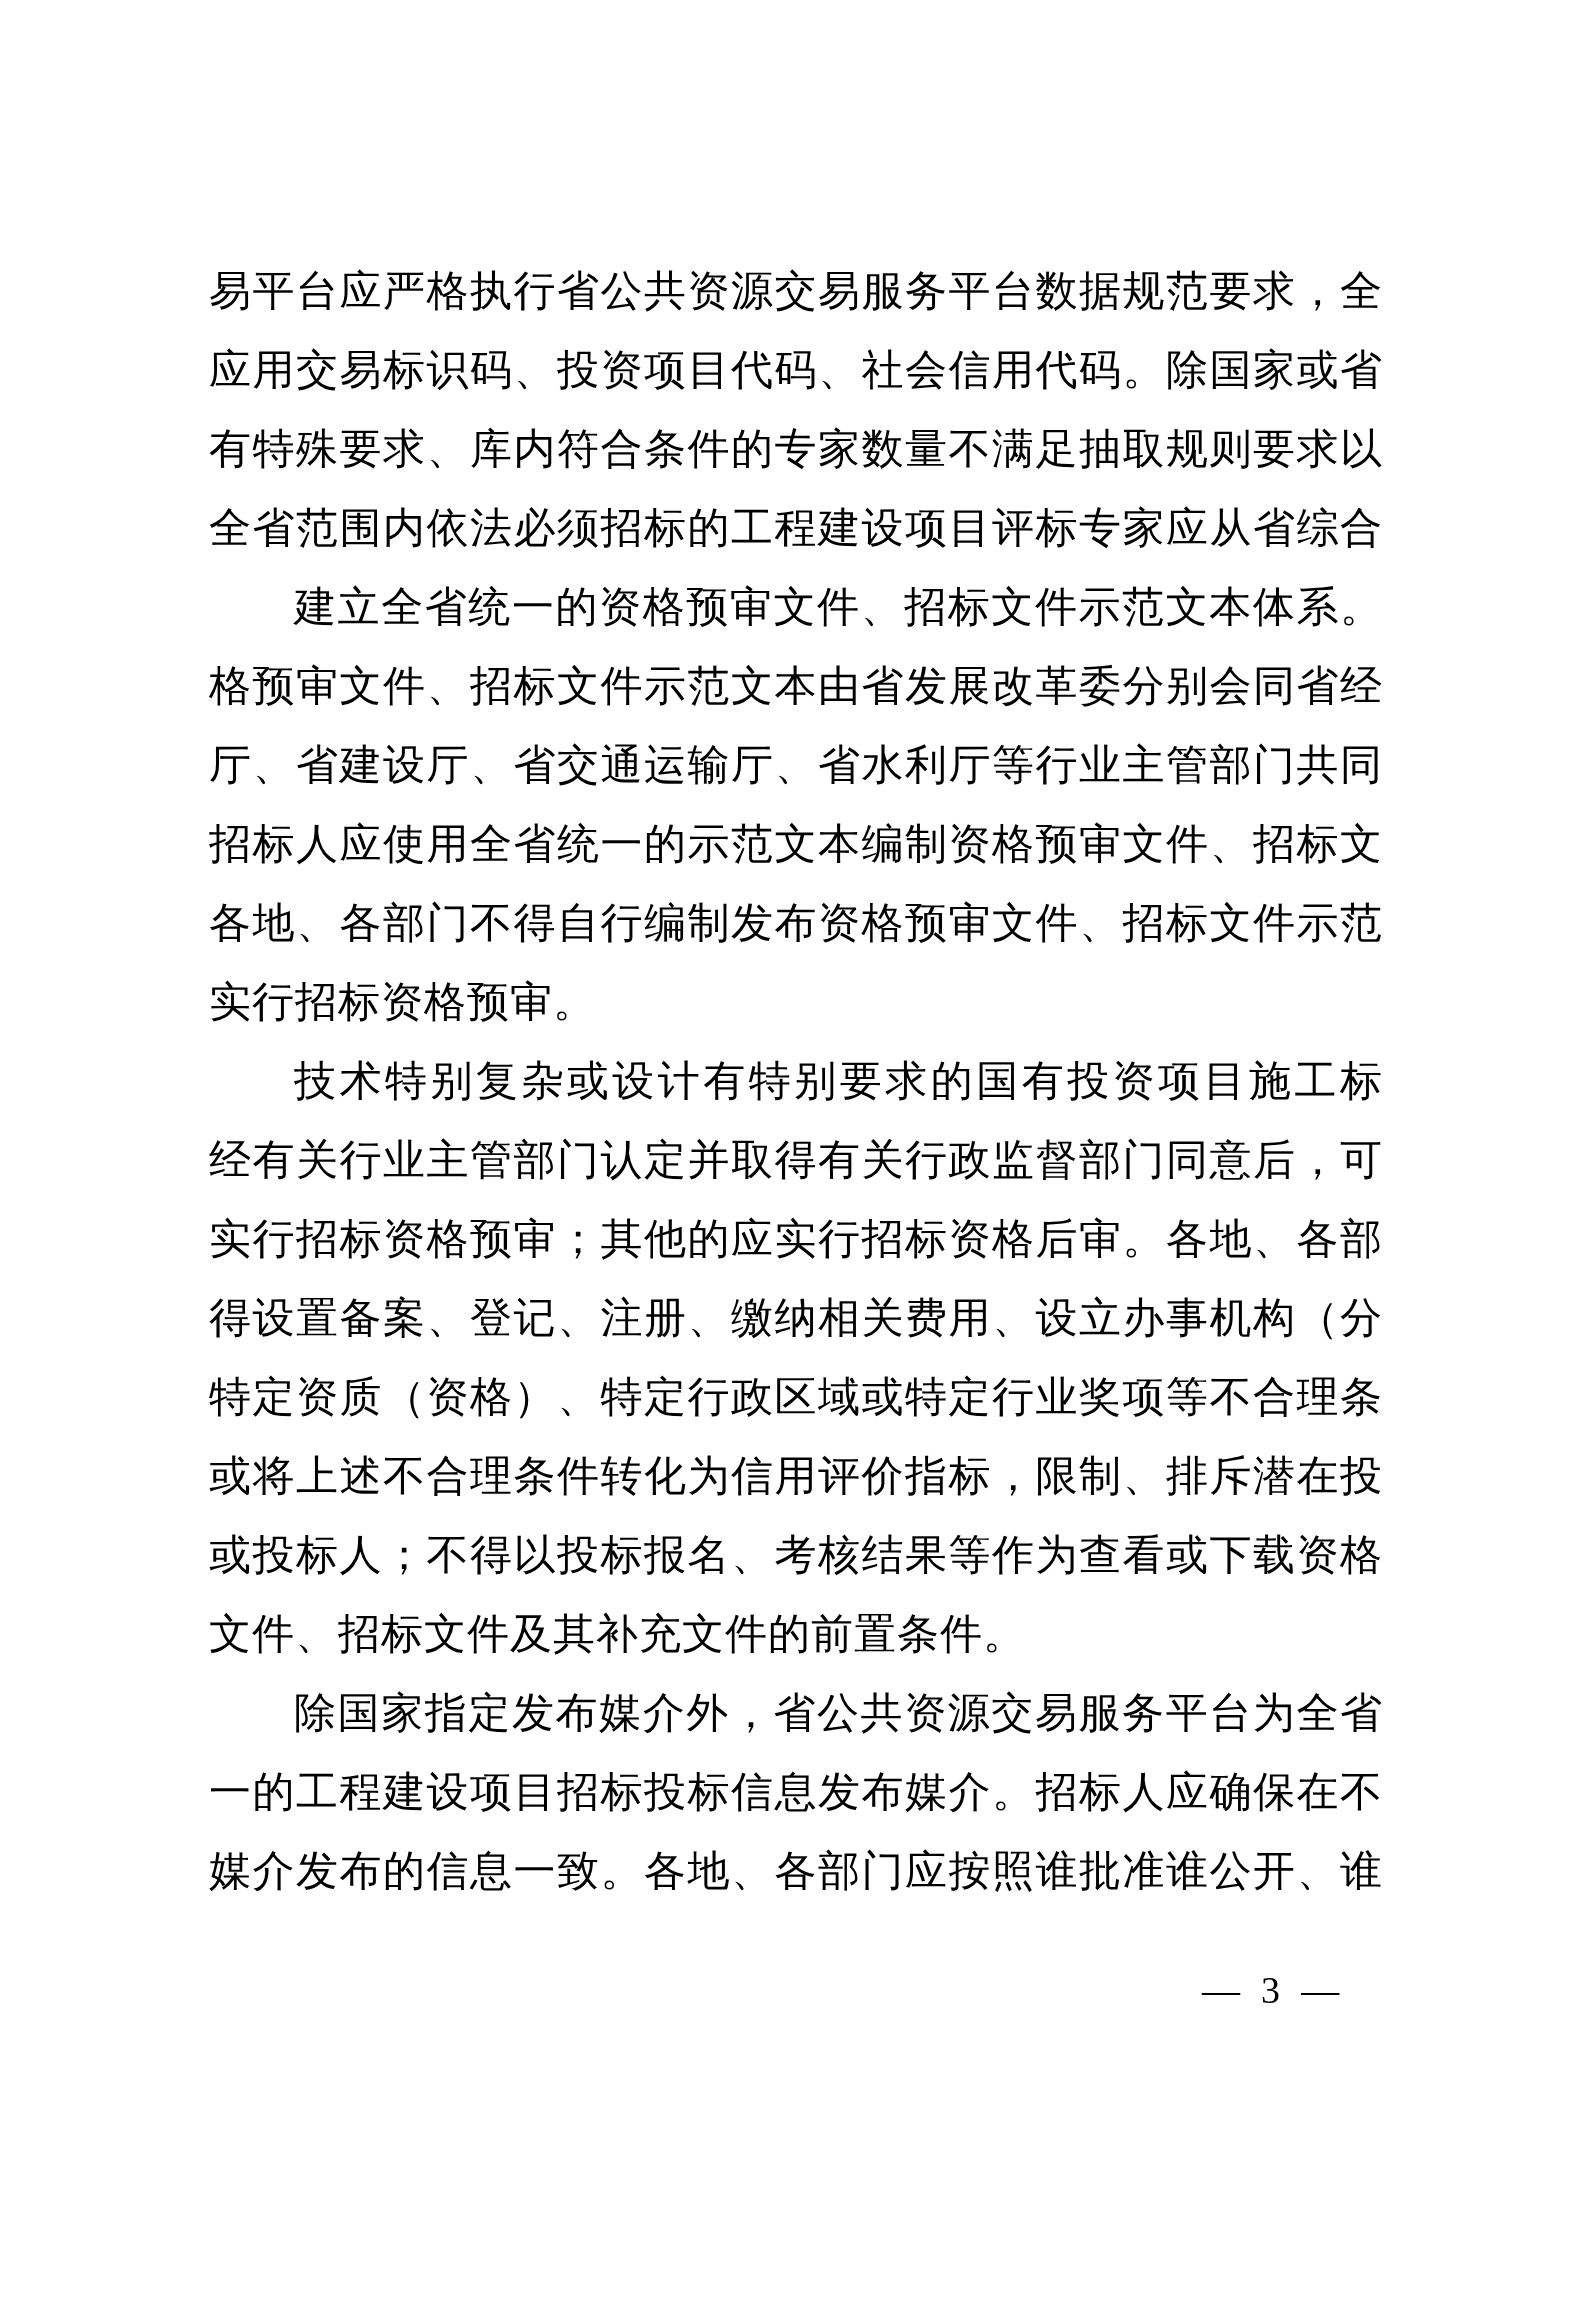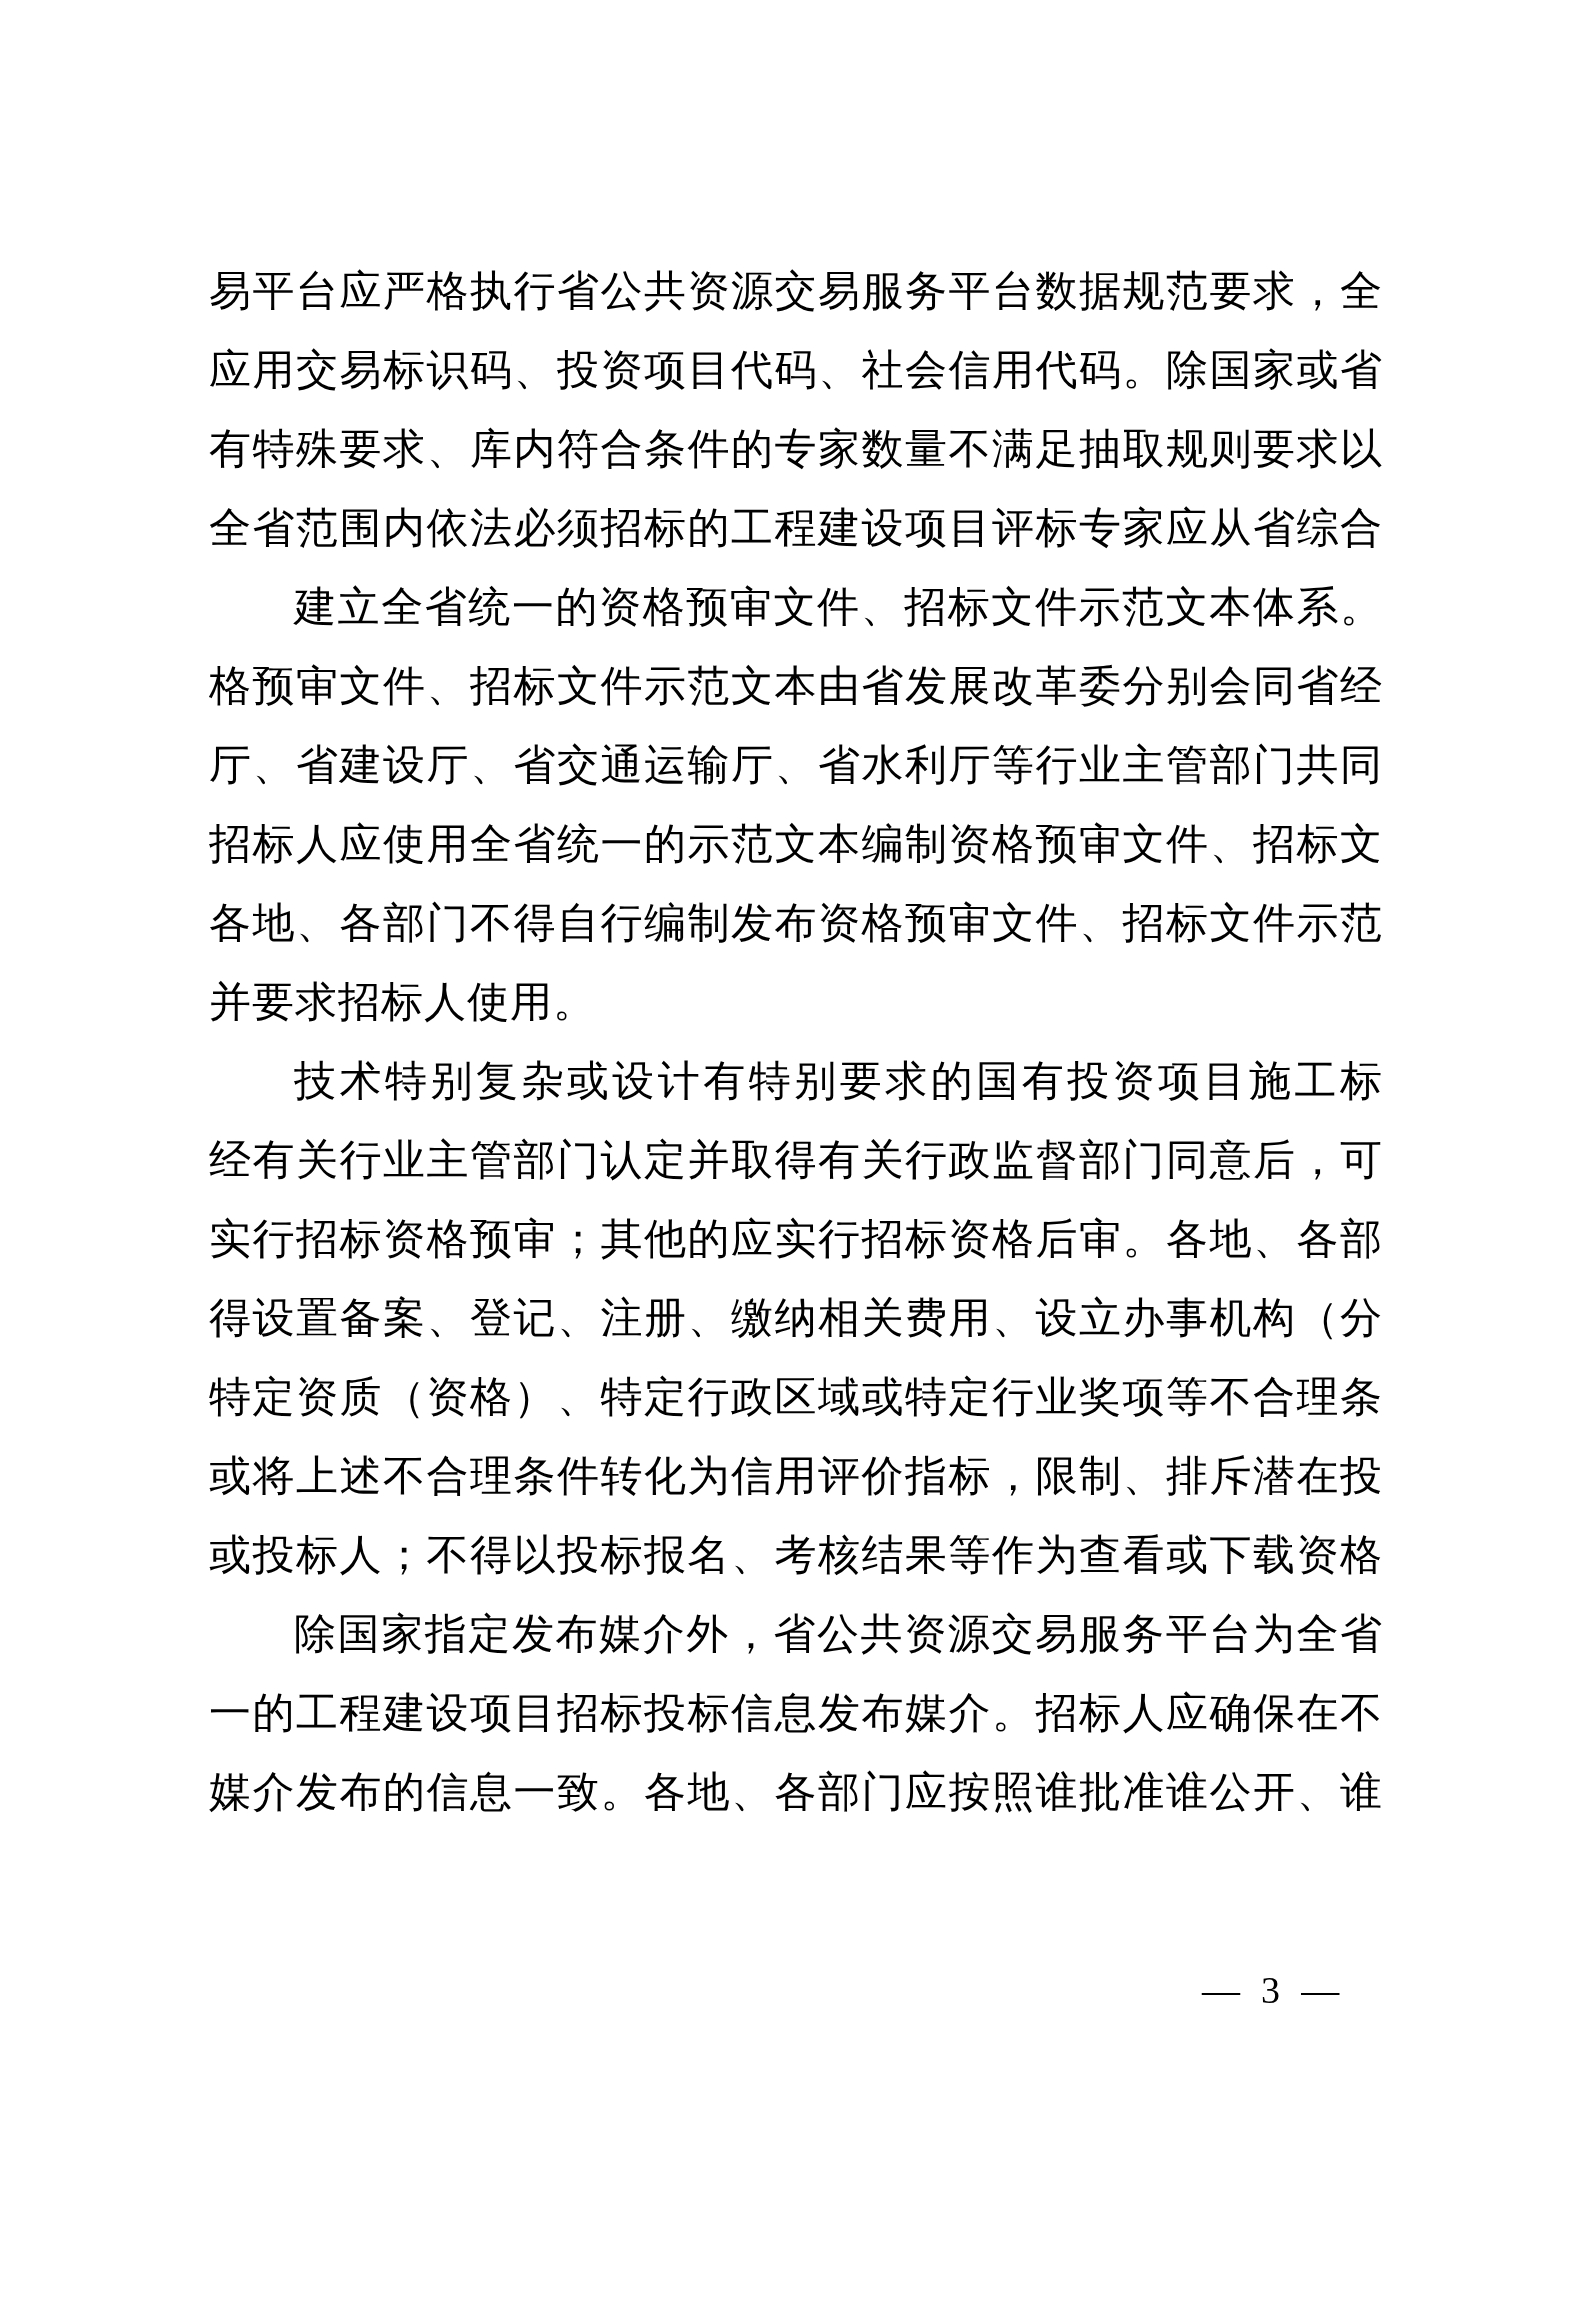--- a/index.html
+++ b/index.html
@@ -64,29 +64,30 @@
     <div class="line">易平台应严格执行省公共资源交易服务平台数据规范要求，全面</div>
     <div class="line">应用交易标识码、投资项目代码、社会信用代码。除国家或省政府</div>
     <div class="line">有特殊要求、库内符合条件的专家数量不满足抽取规则要求以外，</div>
     <div class="line">全省范围内依法必须招标的工程建设项目评标专家应从省综合性</div>
 
     <div class="line indent">建立全省统一的资格预审文件、招标文件示范文本体系。资</div>
     <div class="line">格预审文件、招标文件示范文本由省发展改革委分别会同省经信</div>
     <div class="line">厅、省建设厅、省交通运输厅、省水利厅等行业主管部门共同制定。</div>
     <div class="line">招标人应使用全省统一的示范文本编制资格预审文件、招标文件。</div>
     <div class="line">各地、各部门不得自行编制发布资格预审文件、招标文件示范文本</div>
-    <div class="line pend">并要求招标人使用。</div>
+    <div class="line pend">实行招标资格预审。</div>
 
     <div class="line indent">技术特别复杂或设计有特别要求的国有投资项目施工标段，</div>
     <div class="line">经有关行业主管部门认定并取得有关行政监督部门同意后，可以</div>
     <div class="line">实行招标资格预审；其他的应实行招标资格后审。各地、各部门不</div>
     <div class="line">得设置备案、登记、注册、缴纳相关费用、设立办事机构（分公司）、</div>
     <div class="line">特定资质（资格）、特定行政区域或特定行业奖项等不合理条件，</div>
     <div class="line">或将上述不合理条件转化为信用评价指标，限制、排斥潜在投标人</div>
     <div class="line">或投标人；不得以投标报名、考核结果等作为查看或下载资格预审</div>
+    <div class="line pend">文件、招标文件及其补充文件的前置条件。</div>
 
     <div class="line indent">除国家指定发布媒介外，省公共资源交易服务平台为全省统</div>
     <div class="line">一的工程建设项目招标投标信息发布媒介。招标人应确保在不同</div>
     <div class="line">媒介发布的信息一致。各地、各部门应按照谁批准谁公开、谁实施</div>
   </main>
 
   <div class="page-number">— 3 —</div>
 </div>
 
 

